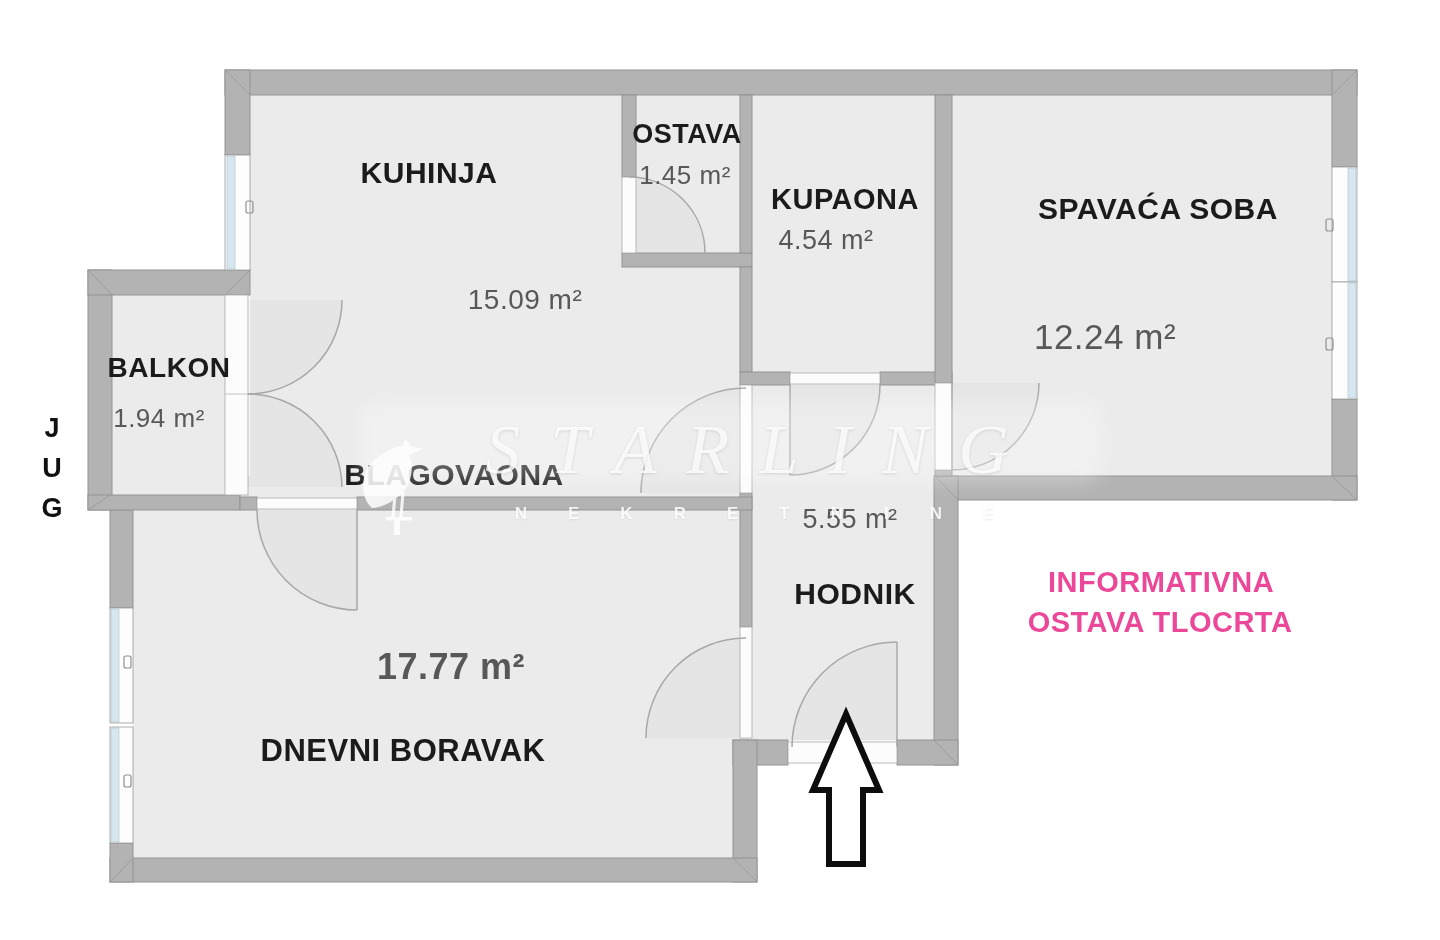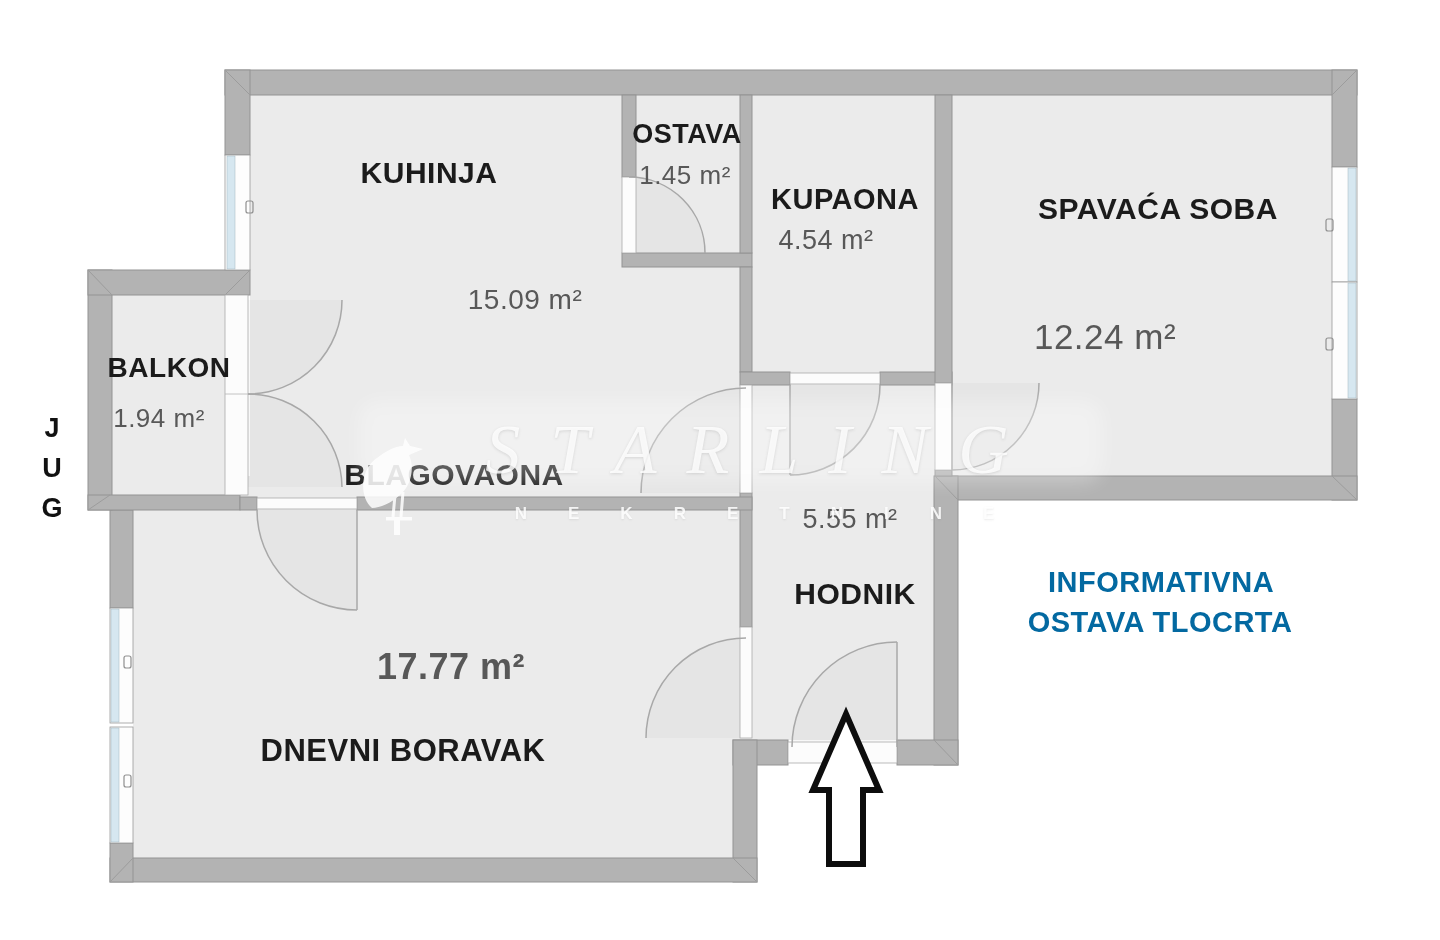--- a/index.html
+++ b/index.html
@@ -6,21 +6,21 @@
   .stage{position:relative;width:1440px;height:940px;background:#ffffff;overflow:hidden;
          font-family:"Liberation Sans",sans-serif;}
   .stage svg{position:absolute;left:0;top:0;}
   .lbl{position:absolute;transform:translate(-50%,-50%);white-space:nowrap;
        color:#1b1b1b;font-weight:700;letter-spacing:.5px;}
   .area{position:absolute;transform:translate(-50%,-50%);white-space:nowrap;
         color:#585858;font-weight:400;letter-spacing:.5px;}
   .compass-letter{position:absolute;transform:translate(-50%,-50%);color:#111;
         font-weight:700;font-size:27px;}
   .note-line{position:absolute;transform:translate(-50%,-50%);white-space:nowrap;
-        color:#0369a1;font-weight:700;font-size:29px;letter-spacing:.5px;}
+        color:#ec4899;font-weight:700;font-size:29px;letter-spacing:.5px;}
   .wm-band{position:absolute;left:358px;top:400px;width:745px;height:82px;
         background:rgba(255,255,255,.30);filter:blur(9px);border-radius:20px;}
   .wm-brand{position:absolute;left:762px;top:450px;transform:translate(-50%,-50%);
         font-family:"Liberation Serif",serif;font-size:70px;font-weight:400;
         letter-spacing:30px;color:rgba(255,255,255,.82);white-space:nowrap;
         text-shadow:0 1px 3px rgba(90,90,90,.18);font-style:italic;}
   .wm-sub{position:absolute;left:775px;top:514px;transform:translate(-50%,-50%);
         font-size:17px;font-weight:700;letter-spacing:41px;color:rgba(255,255,255,.85);
         white-space:nowrap;text-shadow:0 1px 2px rgba(120,120,120,.15);}
 </style>

